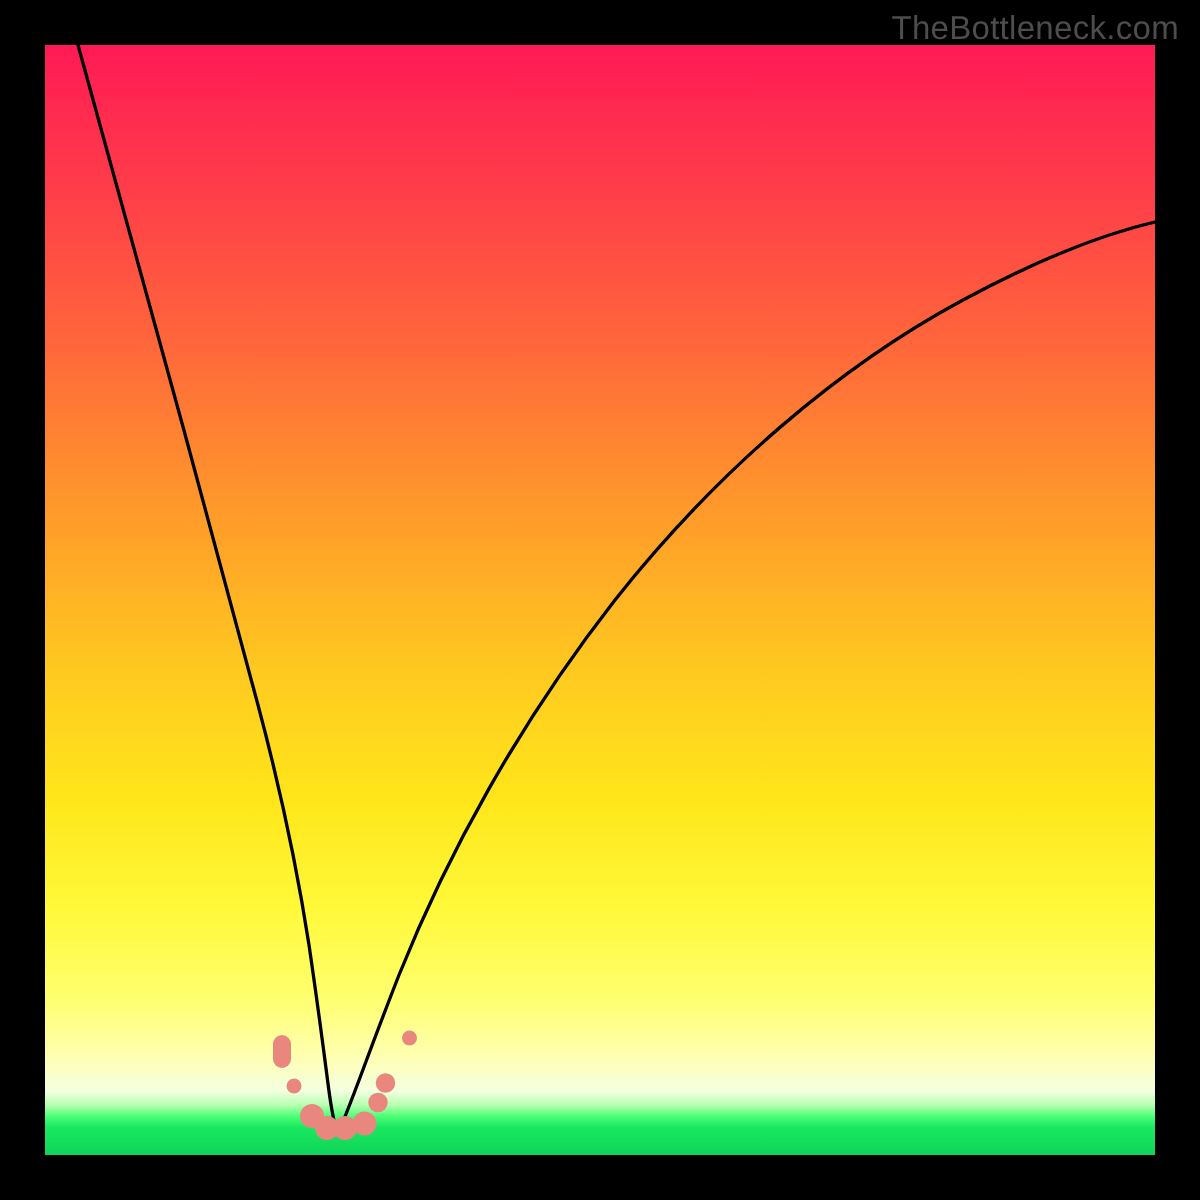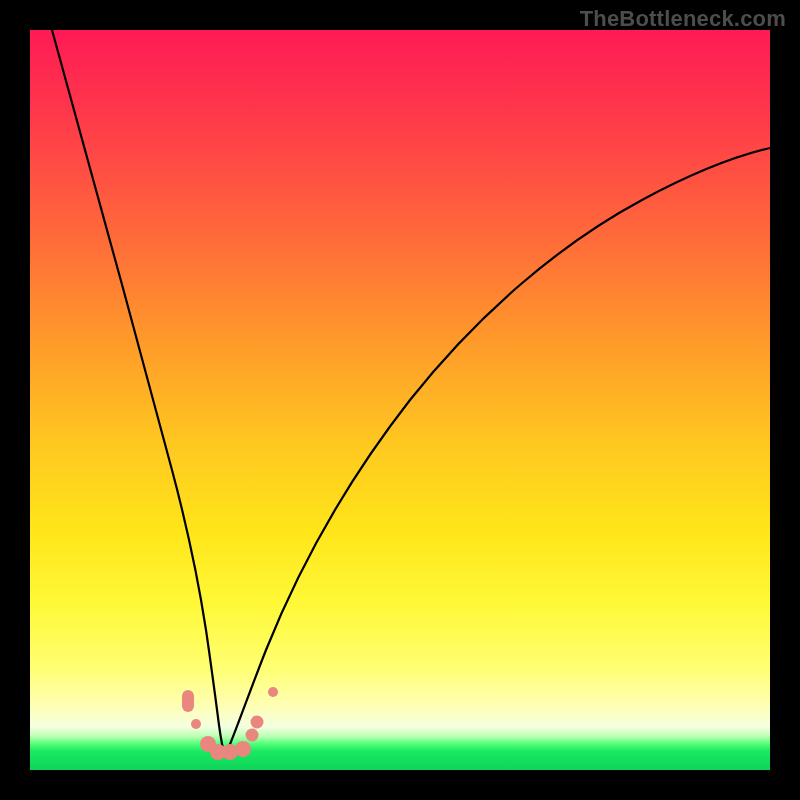--- a/index.html
+++ b/index.html
@@ -43,21 +43,21 @@
       #19e860 97.5%,
       #0fd45a 100%
     );
   }
   .watermark {
     position: absolute;
     top: 6px;
     right: 14px;
     color: #4d4d4d;
     font-size: 22px;
-    font-weight: 700;
+    font-weight: 400;
     letter-spacing: 0.2px;
     user-select: none;
   }
   svg.curve-layer {
     position: absolute;
     left: 0;
     top: 0;
     width: 740px;
     height: 740px;
     overflow: visible;

